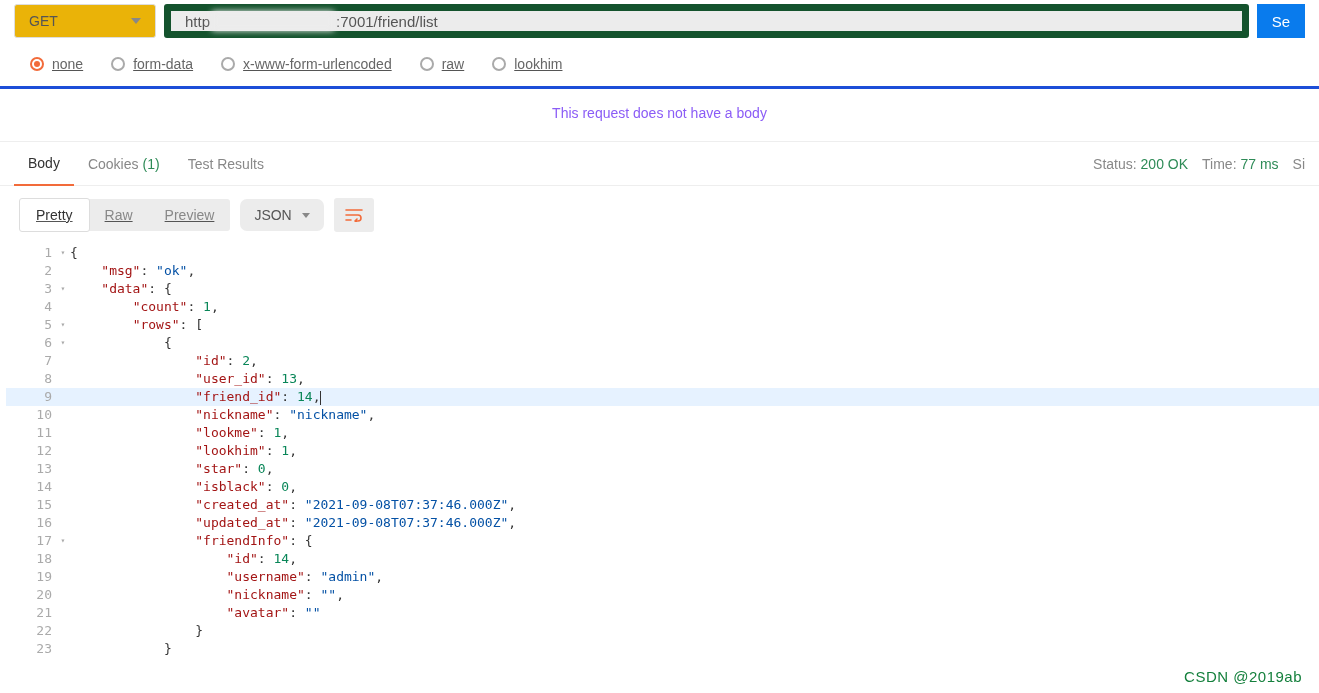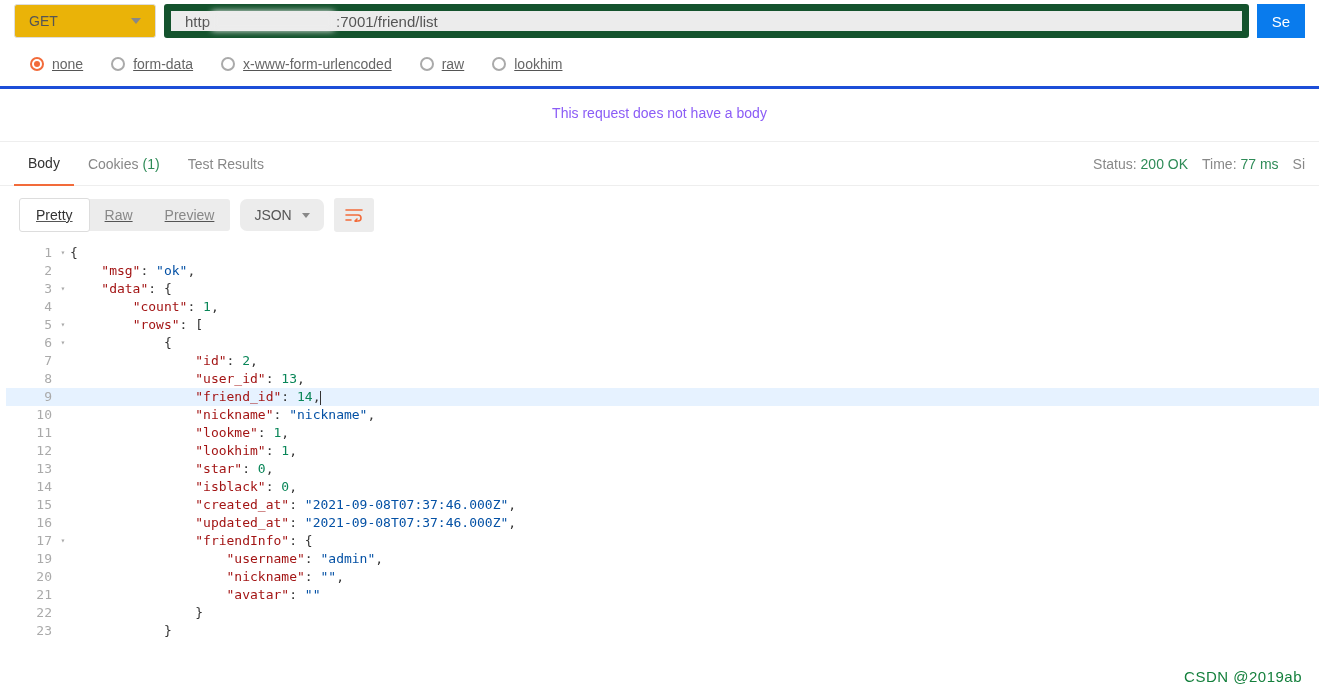--- a/index.html
+++ b/index.html
@@ -207,20 +207,25 @@
       <span class="lineno">16</span>
       <span class="fold"></span>
       <span class="code-txt"><span>                </span><span class="key">"updated_at"</span><span class="punc">: </span><span class="str">"2021-09-08T07:37:46.000Z"</span><span class="punc">,</span></span>
     </div>
     <div class="code-line">
       <span class="lineno">17</span>
       <span class="fold">▾</span>
       <span class="code-txt"><span>                </span><span class="key">"friendInfo"</span><span class="punc">: {</span></span>
     </div>
     <div class="code-line">
+      <span class="lineno">18</span>
+      <span class="fold"></span>
+      <span class="code-txt"><span>                    </span><span class="key">"id"</span><span class="punc">: </span><span class="num">14</span><span class="punc">,</span></span>
+    </div>
+    <div class="code-line">
       <span class="lineno">19</span>
       <span class="fold"></span>
       <span class="code-txt"><span>                    </span><span class="key">"username"</span><span class="punc">: </span><span class="str">"admin"</span><span class="punc">,</span></span>
     </div>
     <div class="code-line">
       <span class="lineno">20</span>
       <span class="fold"></span>
       <span class="code-txt"><span>                    </span><span class="key">"nickname"</span><span class="punc">: </span><span class="str">""</span><span class="punc">,</span></span>
     </div>
     <div class="code-line">

